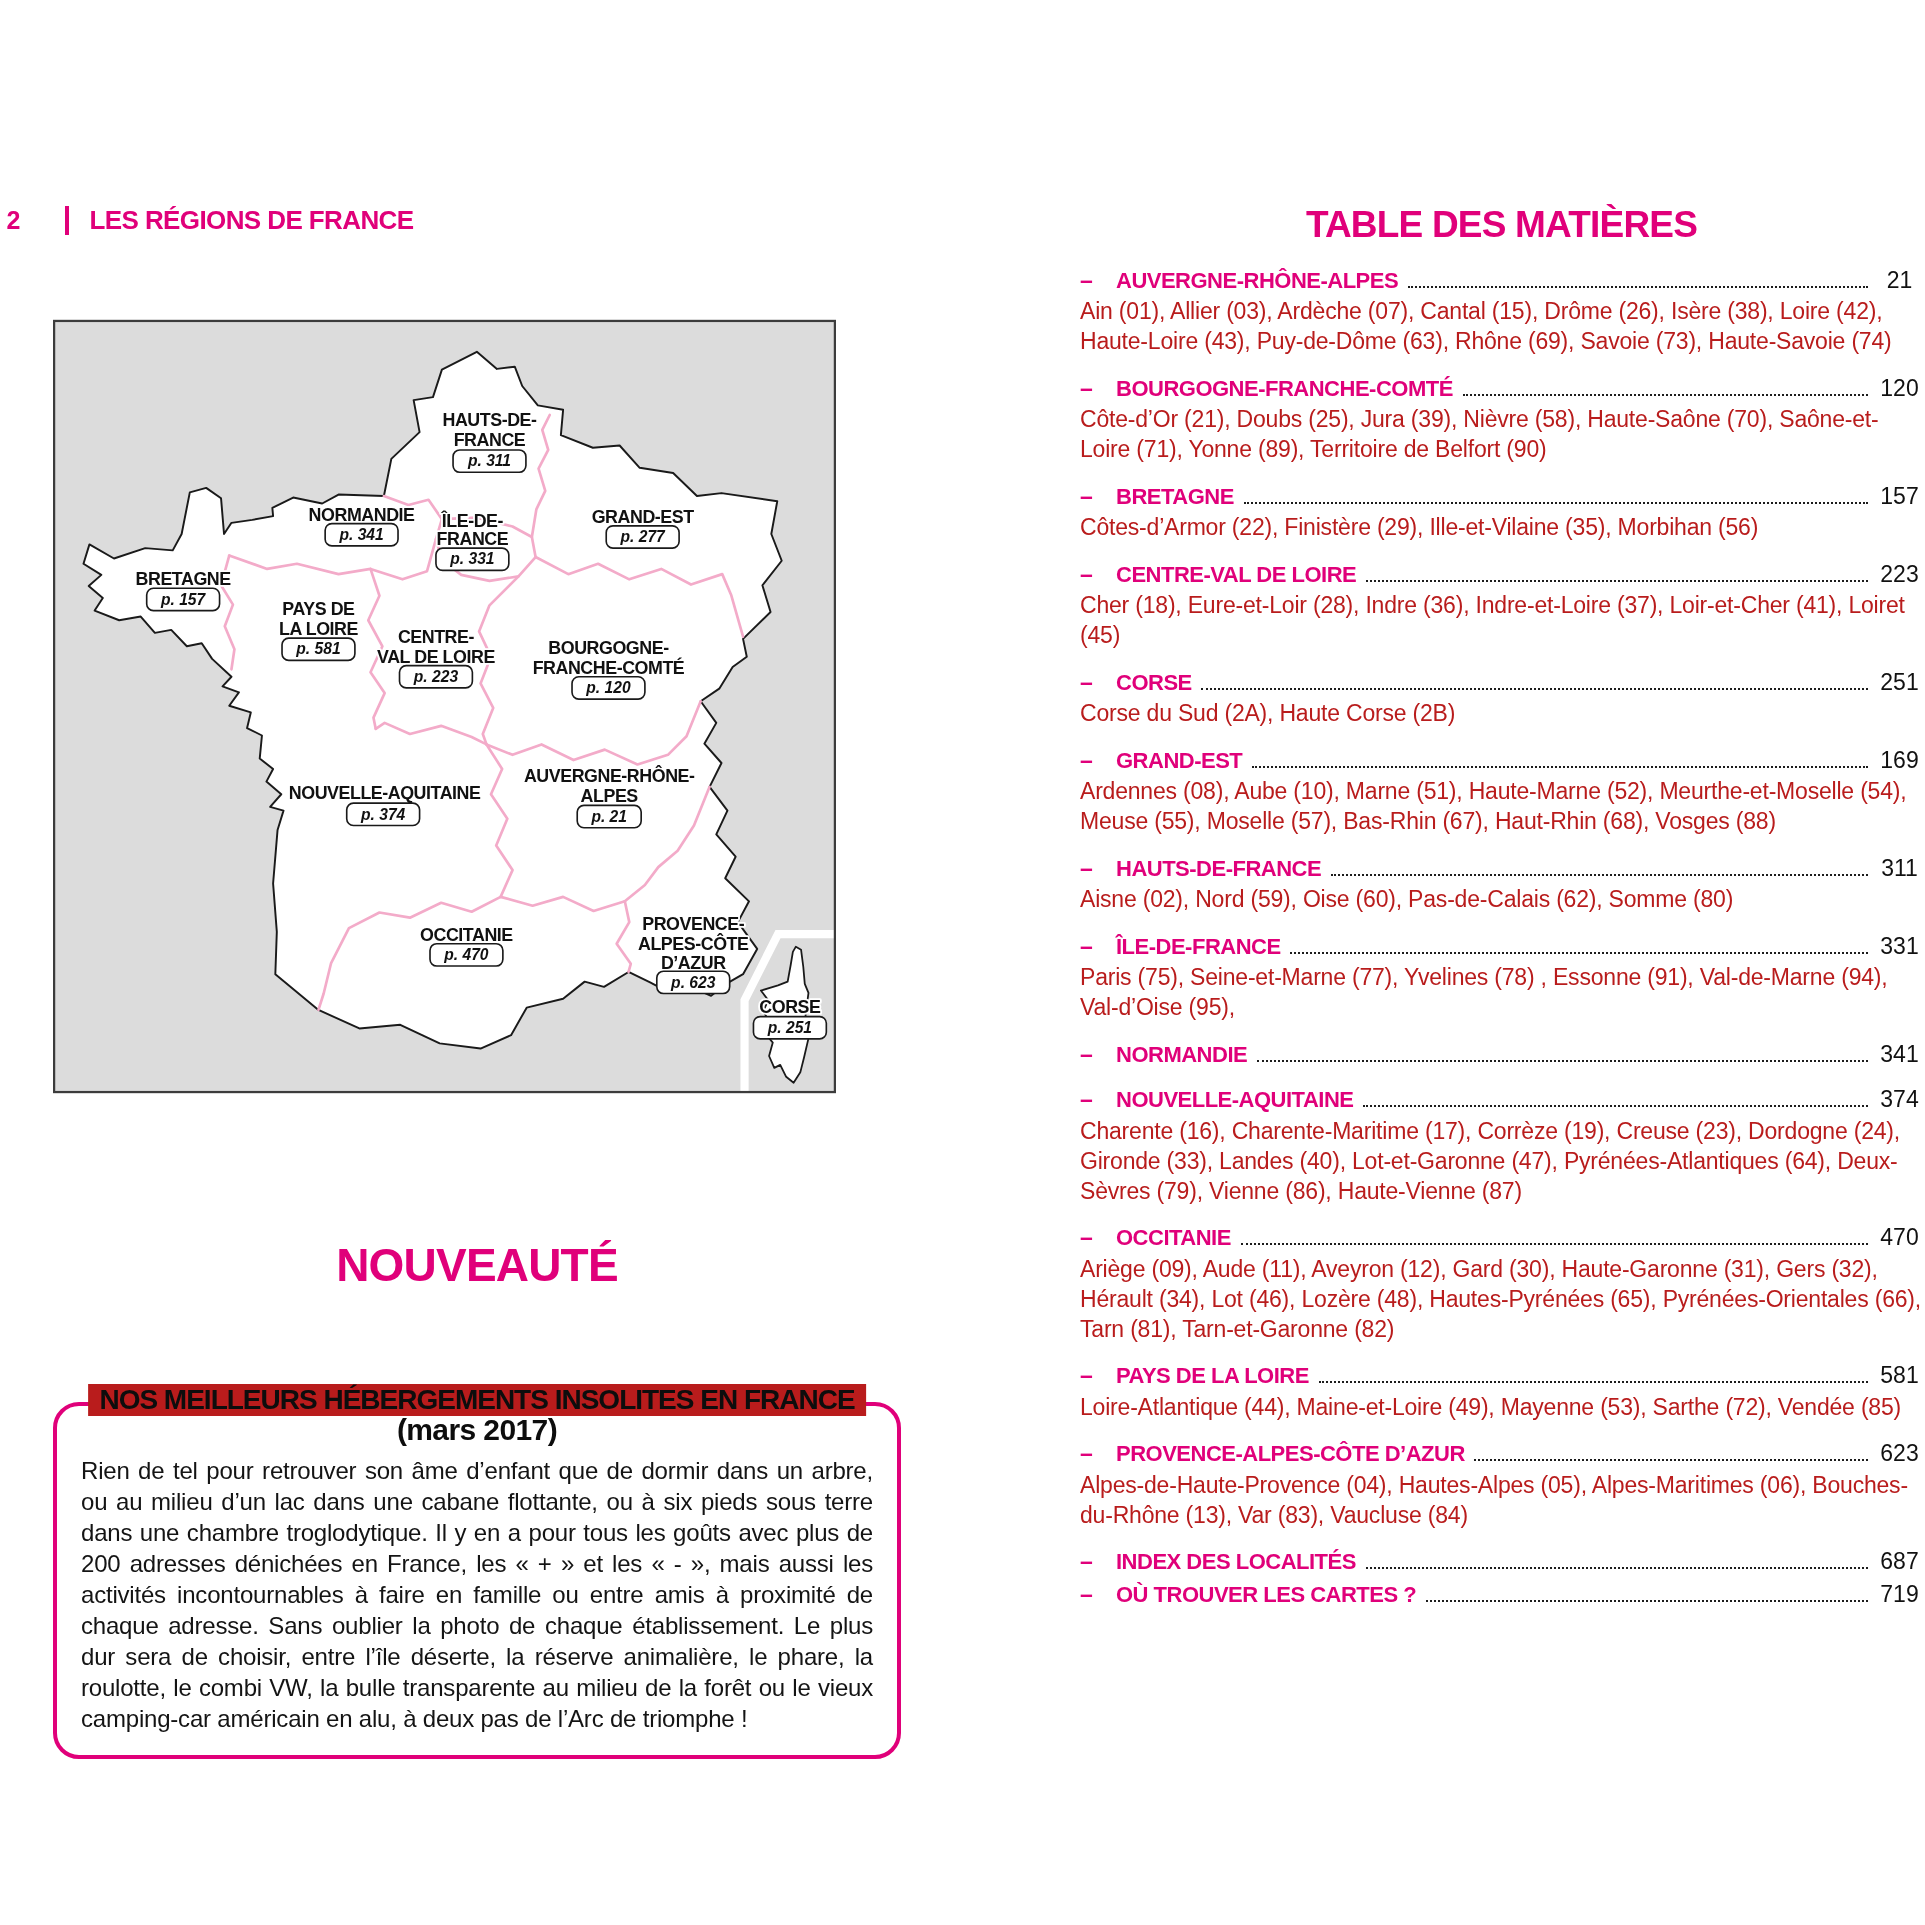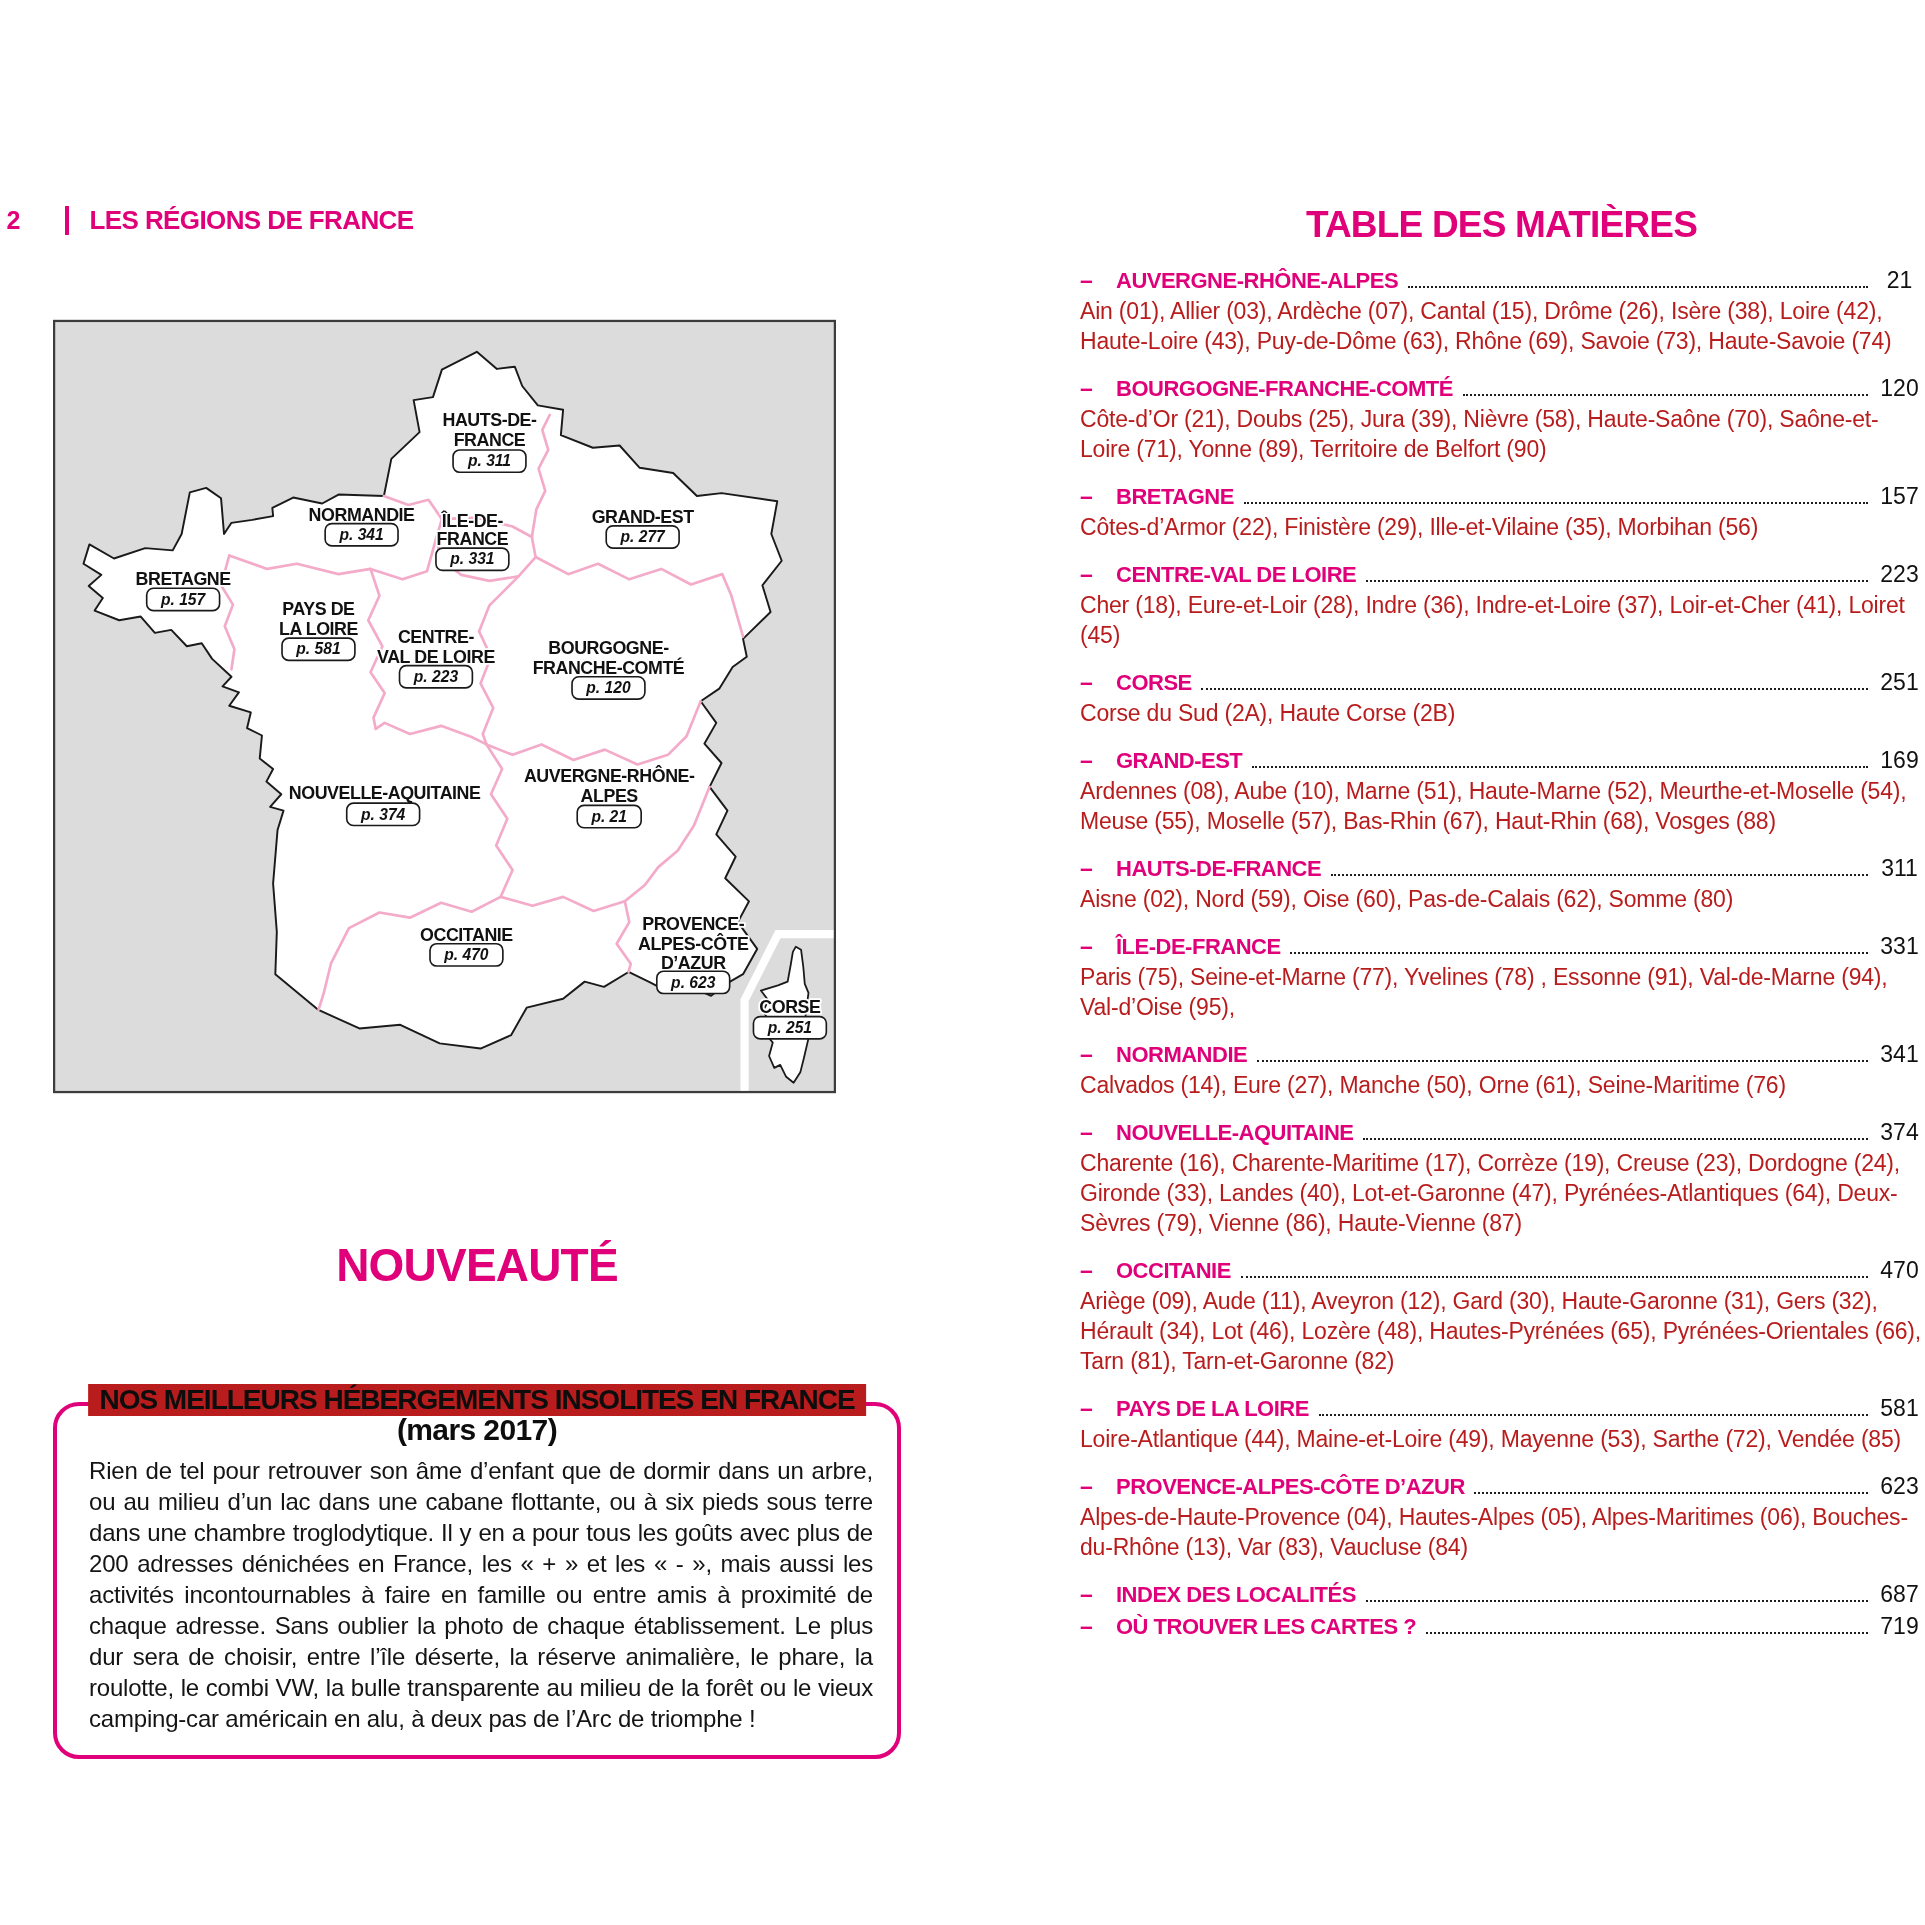--- a/index.html
+++ b/index.html
@@ -21,21 +21,21 @@
     paint-order:stroke;stroke:#fff;stroke-width:0;}
   .nouveaute{position:absolute;left:53px;top:1238px;width:848px;text-align:center;
     color:var(--mag);font-size:46px;font-weight:bold;letter-spacing:-0.8px;}
   .insolites-box{position:absolute;left:53px;top:1402px;width:848px;box-sizing:border-box;
     border:4.9px solid var(--mag);border-radius:26px;background:#fff;}
   .box-title{position:absolute;top:-22px;left:50%;transform:translateX(-50%);
     background:#b91c1c;padding:0 11.3px;white-space:nowrap;
     font-size:28px;font-weight:bold;letter-spacing:-1px;color:#0d0d0d;}
   .box-subtitle{text-align:center;font-size:30px;font-weight:bold;letter-spacing:-0.6px;margin-top:7.3px;color:#0d0d0d;}
   .box-body{font-size:24px;line-height:31px;text-align:justify;color:#141414;
-    padding:8px 24px 21px 32px;letter-spacing:-0.2px;}
+    padding:8px 24px 21px 24px;letter-spacing:-0.2px;}
   
   .page-right{position:absolute;left:1080px;top:0;width:843px;height:1926px;}
   .toc-title{margin-top:204px;text-align:center;color:var(--mag);
     font-size:37px;font-weight:bold;letter-spacing:-0.8px;}
   .toc-list{margin-top:21px;}
   .toc-entry{margin-bottom:18.6px;}
   .toc-entry.compact{margin-bottom:5.7px;}
   .toc-head{display:flex;align-items:baseline;}
   .toc-dash{width:36px;color:var(--mag);font-weight:bold;font-size:23px;}
   .toc-region{color:var(--mag);font-weight:bold;font-size:22px;letter-spacing:-0.5px;white-space:nowrap;}
@@ -263,21 +263,20 @@
         </div>
         <div class="toc-depts">Paris (75), Seine-et-Marne (77), Yvelines (78) , Essonne (91), Val-de-Marne (94), Val-d’Oise (95),</div>
       </div>
       <div class="toc-entry">
         <div class="toc-head">
           <span class="toc-dash">–</span>
           <span class="toc-region">NORMANDIE</span>
           <span class="toc-leader"></span>
           <span class="toc-page">341</span>
         </div>
-        <div class="toc-depts">Calvados (14), Eure (27), Manche (50), Orne (61), Seine-Maritime (76)</div>
       </div>
       <div class="toc-entry">
         <div class="toc-head">
           <span class="toc-dash">–</span>
           <span class="toc-region">NOUVELLE-AQUITAINE</span>
           <span class="toc-leader"></span>
           <span class="toc-page">374</span>
         </div>
         <div class="toc-depts">Charente (16), Charente-Maritime (17), Corrèze (19), Creuse (23), Dordogne (24), Gironde (33), Landes (40), Lot-et-Garonne (47), Pyrénées-Atlantiques (64), Deux-Sèvres (79), Vienne (86), Haute-Vienne (87)</div>
       </div>

